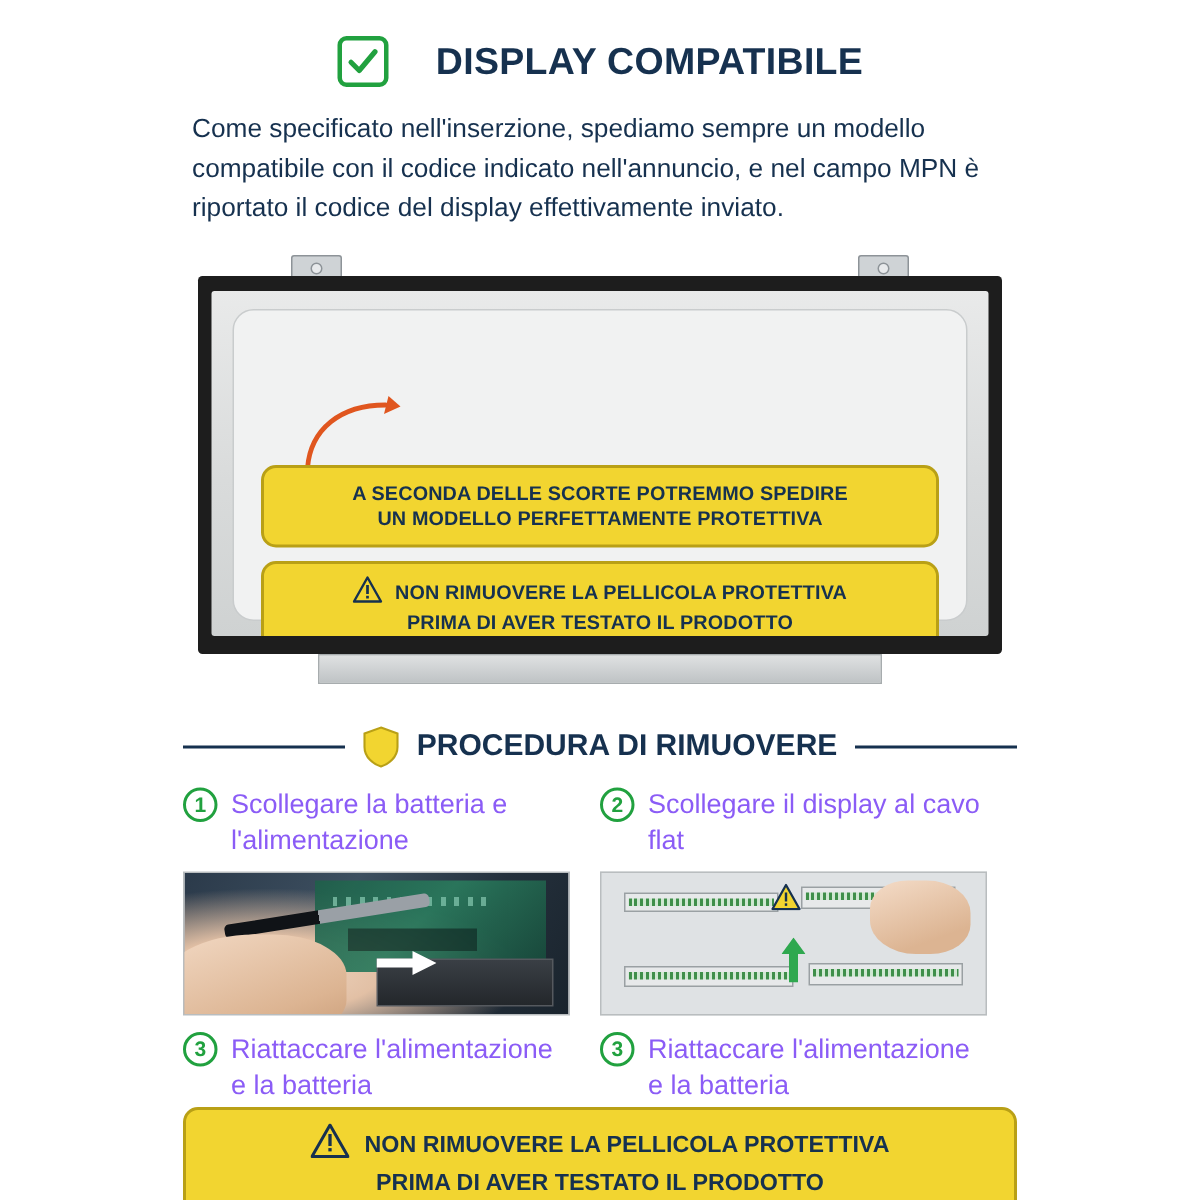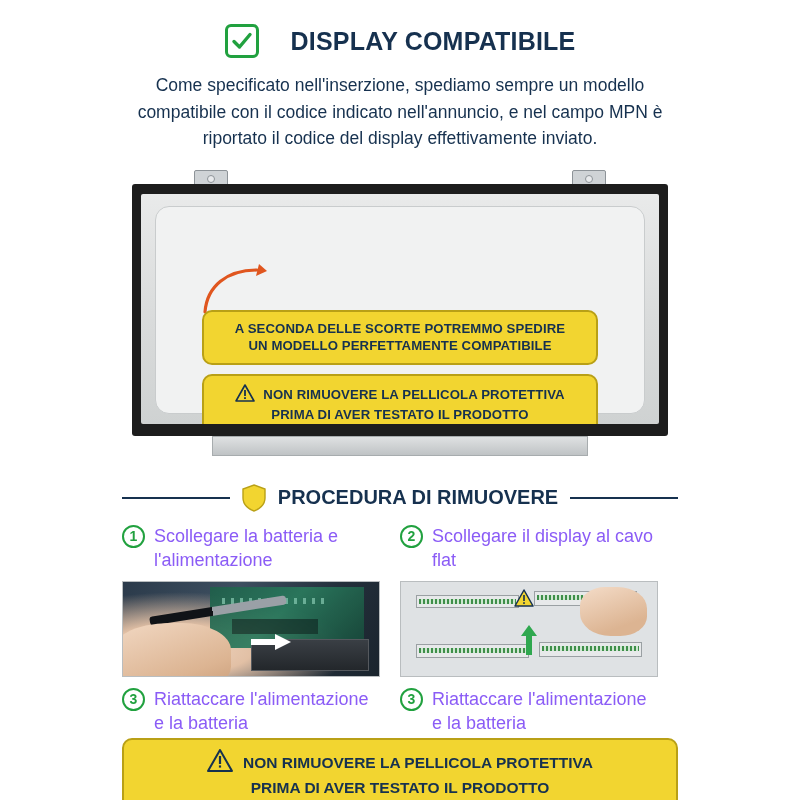--- a/index.html
+++ b/index.html
@@ -59,21 +59,21 @@
   }
   .check-box-icon svg { display: block; }
   .header-title {
     font-size: 25px;
     font-weight: bold;
     color: #16314f;
     letter-spacing: 0.2px;
   }
   .intro {
     margin: 14px 6px 0 6px;
-    text-align: center;
+    text-align: left;
     font-size: 17.5px;
     line-height: 1.52;
     color: #16314f;
   }
 
   
   .screen-wrap {
     position: relative;
     margin: 18px auto 0 auto;
     width: 536px;
@@ -133,21 +133,21 @@
     bottom: 10px;
     background: #f1f2f2;
     border: 1px solid #c9cccd;
     border-radius: 14px;
     box-sizing: border-box;
   }
   .banner {
     position: absolute;
     left: 50%;
     transform: translateX(-50%);
-    width: 396px;
+    width: 452px;
     background: #f2d530;
     border: 2px solid #b9a016;
     border-radius: 10px;
     box-sizing: border-box;
     text-align: center;
     color: #16314f;
     font-weight: bold;
     font-size: 13.2px;
     line-height: 1.32;
     padding: 8px 6px;
@@ -402,21 +402,21 @@
 
           <span class="arrow-curve">
             <svg width="70" height="52" viewBox="0 0 70 52" aria-hidden="true">
               <path d="M4 50 C6 24 26 8 56 8" fill="none" stroke="#e0561f" stroke-width="3.2" stroke-linecap="round"></path>
               <path d="M58 2 L66 9 L55 14 Z" fill="#e0561f"></path>
             </svg>
           </span>
 
           <div class="banner one">
             <div>A SECONDA DELLE SCORTE POTREMMO SPEDIRE</div>
-            <div>UN MODELLO PERFETTAMENTE COMPATIBILE</div>
+            <div>UN MODELLO PERFETTAMENTE PROTETTIVA</div>
           </div>
 
           <div class="banner two">
             <div class="banner-row">
               <span>
                 <svg width="20" height="18" viewBox="0 0 20 18" aria-hidden="true">
                   <path d="M10 1 L19 17 H1 Z" fill="#f2d530" stroke="#16314f" stroke-width="1.6" stroke-linejoin="round"></path>
                   <rect x="9.1" y="6" width="1.8" height="6" fill="#16314f"></rect>
                   <rect x="9.1" y="13.2" width="1.8" height="1.8" fill="#16314f"></rect>
                 </svg>

